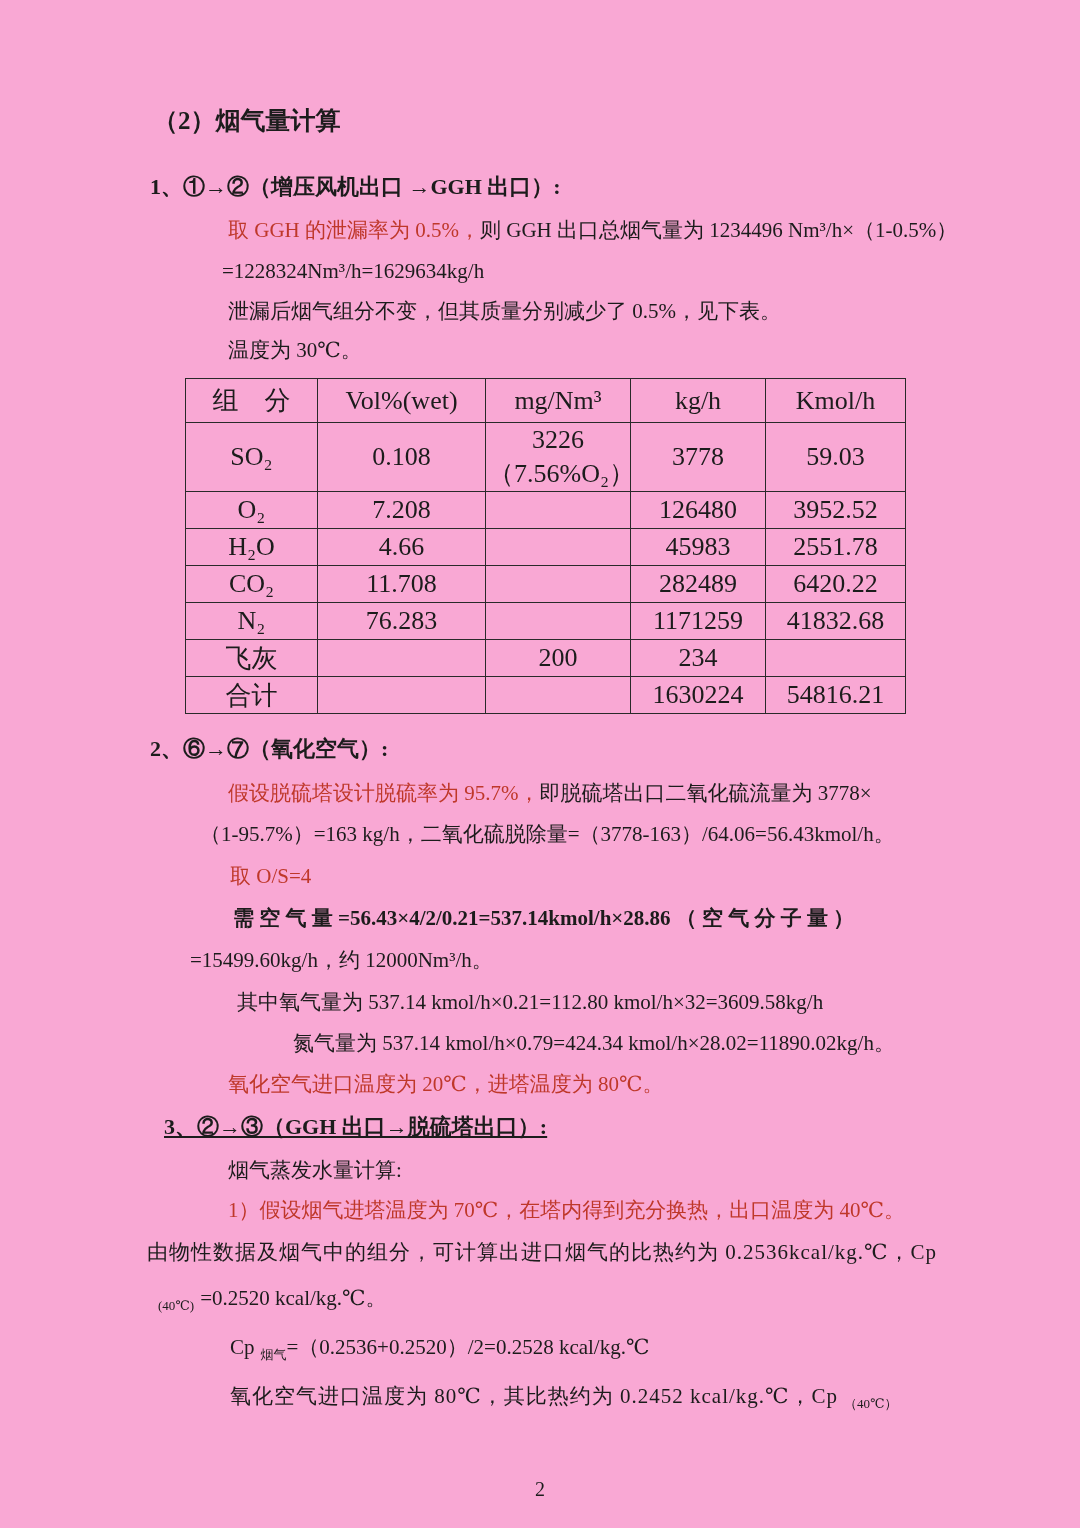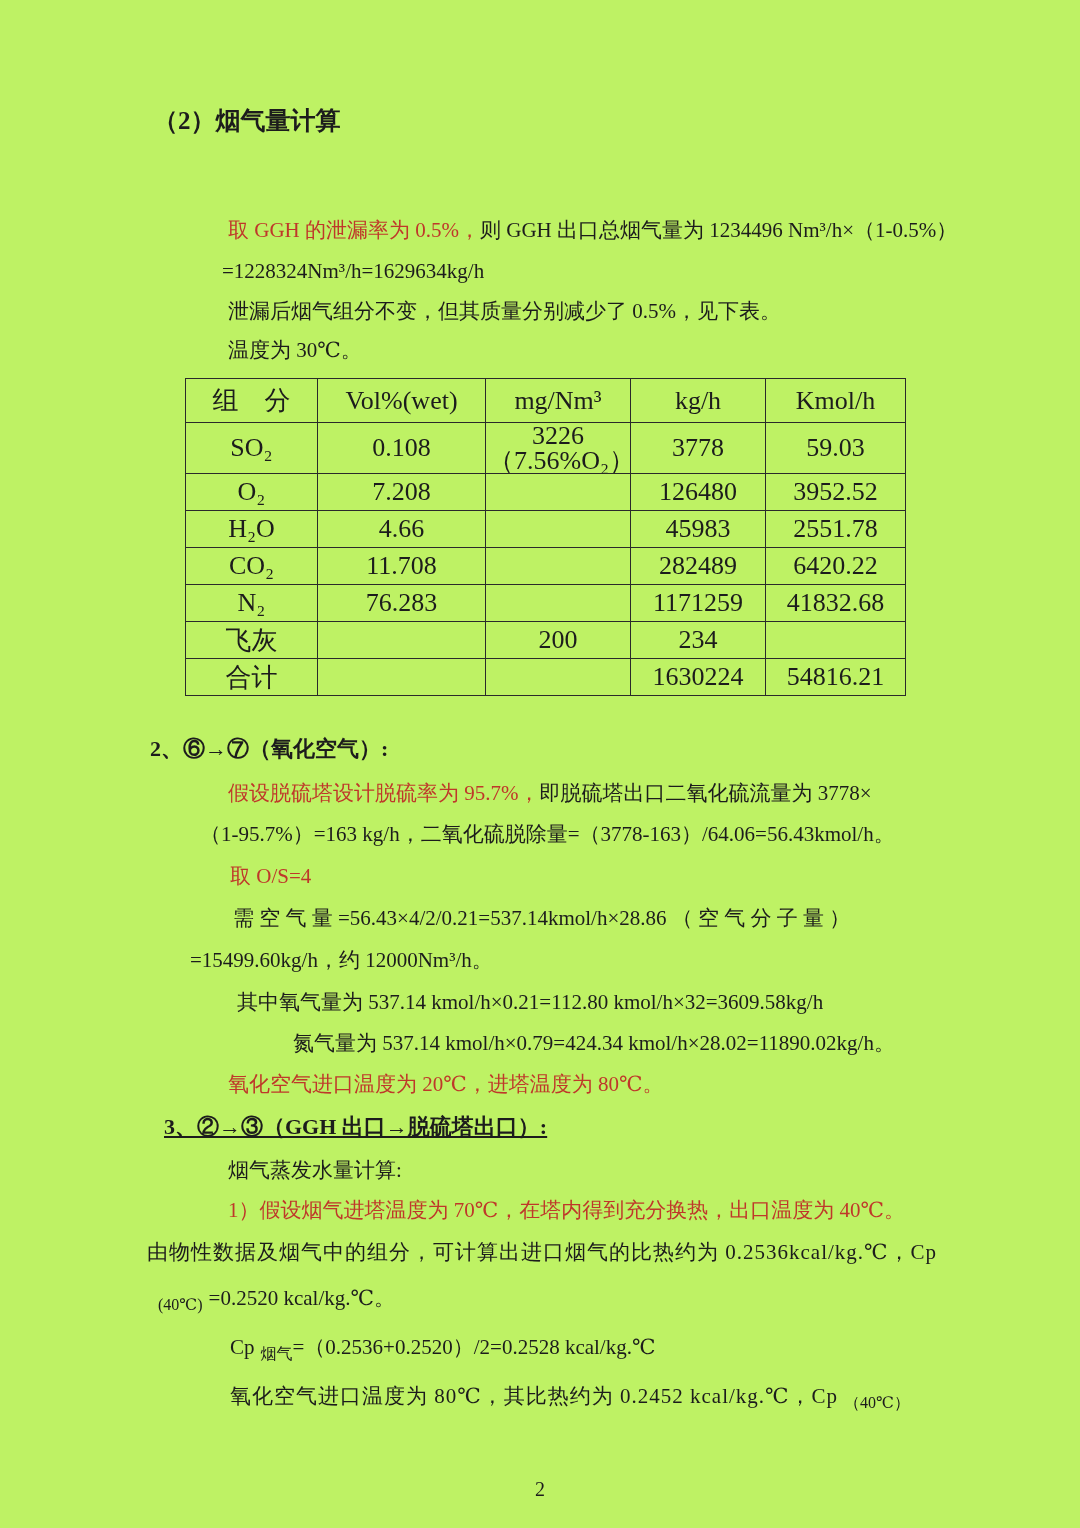--- a/index.html
+++ b/index.html
@@ -1,72 +1,73 @@
 <!DOCTYPE html>
 <html style="--accent-red: #bf382a;"><head>
 <meta charset="utf-8">
 <style>
   html,body { margin:0; padding:0; background:#ffffff; }
   .page {
     position:relative;
     width:1080px; height:1528px;
-    background:#bef264;
+    background:#f9a8d4;
     font-family:"Liberation Serif","DejaVu Serif",serif;
     color:#1c1c1c;
     overflow:hidden;
   }
   .ln {
     position:absolute;
     white-space:nowrap;
     font-size:21px;
     line-height:30px;
   }
   .title { font-size:25px; font-weight:700; }
   .heading { font-size:22px; font-weight:700; }
   .red { color:var(--accent-red,#bf382a); }
   .ls1 { letter-spacing:1px; }
-  .sub { font-size:16px; vertical-align:-5px; letter-spacing:0; }
+  .sub { font-size:13px; vertical-align:-5px; letter-spacing:0; }
   .gap-left { margin-left:6px; }
 
   table.comp {
     position:absolute;
     left:185px; top:378px;
     width:720px;
     border-collapse:collapse;
     table-layout:fixed;
   }
   table.comp th, table.comp td {
     border:1.5px solid #2a2a2a;
     text-align:center;
     vertical-align:middle;
     font-size:26px;
     font-weight:400;
     padding:0 2px;
     overflow:hidden;
   }
-  table.comp .pre { white-space:pre-line; line-height:25px;margin-top:12px; }
+  table.comp .pre { white-space:pre-line; line-height:34px;margin-top:12px; }
   tr.r-head { height:44px; }
   tr.r-tall { height:47px; }
   tr.r-std  { height:37px; }
 
   .page-num {
     position:absolute;
     left:0; top:1478px;
     width:100%;
     text-align:center;
     font-size:20px;
   }
 </style>
 </head>
 <body>
 
 <div class="page">
 
   <div class="ln title" style="left:153px; top:106px;">（2）烟气量计算</div>
 
+  <div class="ln heading" style="left:150px; top:172px;">1、①→②（增压风机出口 →GGH 出口）:</div>
 
   <div class="ln" style="left:228px; top:215px;">
     <span class="red">取 GGH 的泄漏率为 0.5%，</span><span>则 GGH 出口总烟气量为 1234496 Nm³/h×（1-0.5%）</span>
   </div>
 
   <div class="ln" style="left:222px; top:256px;">=1228324Nm³/h=1629634kg/h</div>
 
   <div class="ln" style="left:228px; top:296px;">泄漏后烟气组分不变，但其质量分别减少了 0.5%，见下表。</div>
 
   <div class="ln" style="left:228px; top:335px;">温度为 30℃。</div>
@@ -143,21 +144,21 @@
   <div class="ln heading" style="left:150px; top:734px;">2、⑥→⑦（氧化空气）:</div>
 
   <div class="ln" style="left:228px; top:778px;">
     <span class="red">假设脱硫塔设计脱硫率为 95.7%，</span><span>即脱硫塔出口二氧化硫流量为 3778×</span>
   </div>
 
   <div class="ln" style="left:200px; top:819px;">（1-95.7%）=163 kg/h，二氧化硫脱除量=（3778-163）/64.06=56.43kmol/h。</div>
 
   <div class="ln red" style="left:230px; top:861px;">取 O/S=4</div>
 
-  <div class="ln" style="left:233px; top:903px;">需 空 气 量 =56.43×4/2/0.21=537.14kmol/h×28.86 （ 空 气 分 子 量 ）</div>
+  <div class="ln" style="left:233px; top:903px;font-weight:bold;">需 空 气 量 =56.43×4/2/0.21=537.14kmol/h×28.86 （ 空 气 分 子 量 ）</div>
 
   <div class="ln" style="left:190px; top:945px;">=15499.60kg/h，约 12000Nm³/h。</div>
 
   <div class="ln" style="left:237px; top:987px;">其中氧气量为 537.14 kmol/h×0.21=112.80 kmol/h×32=3609.58kg/h</div>
 
   <div class="ln" style="left:293px; top:1028px;">氮气量为 537.14 kmol/h×0.79=424.34 kmol/h×28.02=11890.02kg/h。</div>
 
   <div class="ln red" style="left:228px; top:1069px;">氧化空气进口温度为 20℃，进塔温度为 80℃。</div>
 
   <div class="ln heading" style="left:164px; top:1112px;text-decoration:underline;">3、②→③（GGH 出口→脱硫塔出口）:</div>

